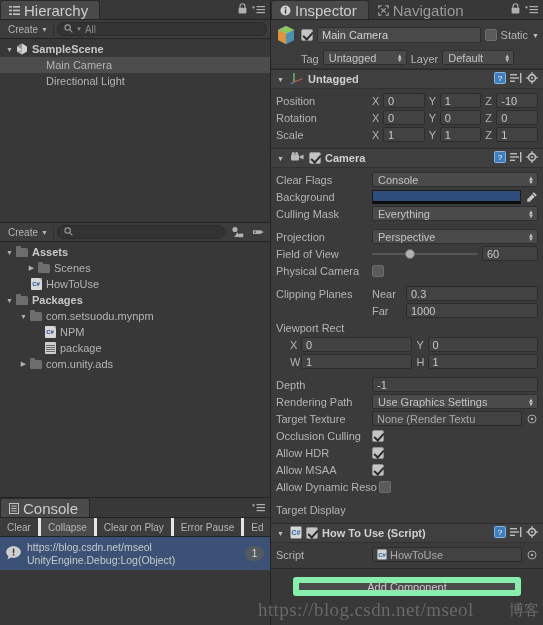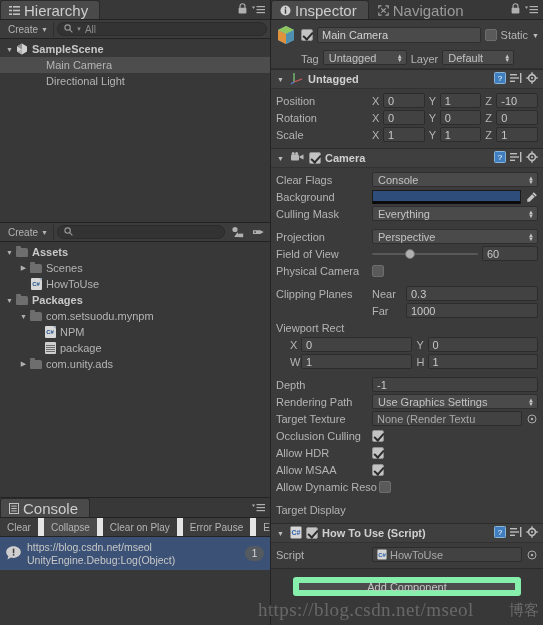--- a/index.html
+++ b/index.html
@@ -164,21 +164,21 @@
     color: #c6c6c6; font-size: 11px;
   }
 
   
   .console-toolbar {
     height: 19px; background: #3c3c3c; display: flex; align-items: stretch;
     border-bottom: 1px solid #232323; flex: 0 0 auto; overflow: hidden;
   }
   .cbtn {
     padding: 0 7px; display: flex; align-items: center; font-size: 10px; color: #b4b4b4;
-    background: #3c3c3c; border-right: 6px solid #e5e5e5; white-space: nowrap;
+    background: #3c3c3c; border-right: 3px solid #e5e5e5; white-space: nowrap;
   }
   .cbtn.pressed { background: #4b4b4b; }
   .console-list { flex: 1; background: #383838; overflow: hidden; }
   .logentry {
     background: #3b5175; display: flex; align-items: center; gap: 5px;
     padding: 3px 6px 3px 5px; height: 33px;
   }
   .logicon { width: 17px; height: 17px; flex: 0 0 17px; }
   .logtext { flex: 1; line-height: 13px; font-size: 10.5px; color: #c8c8c8; overflow: hidden; }
   .logtext div { white-space: nowrap; }
@@ -313,21 +313,21 @@
         </div>
       </div>
       <div class="treearea" id="project-tree">
           <div class="row bold" style="padding-left:4px">
             <span class="arrow">▼</span>
             <span class="ico">
               <span class="folder"></span>
             </span>
             <span>Assets</span>
           </div>
-          <div class="row" style="padding-left:18px">
+          <div class="row" style="padding-left:26px">
             <span class="arrow">▶</span>
             <span class="ico">
               <span class="folder"></span>
             </span>
             <span>Scenes</span>
           </div>
           <div class="row" style="padding-left:18px">
             <span class="arrow empty">·</span>
             <span class="ico">
               <span class="cs">C#</span>

